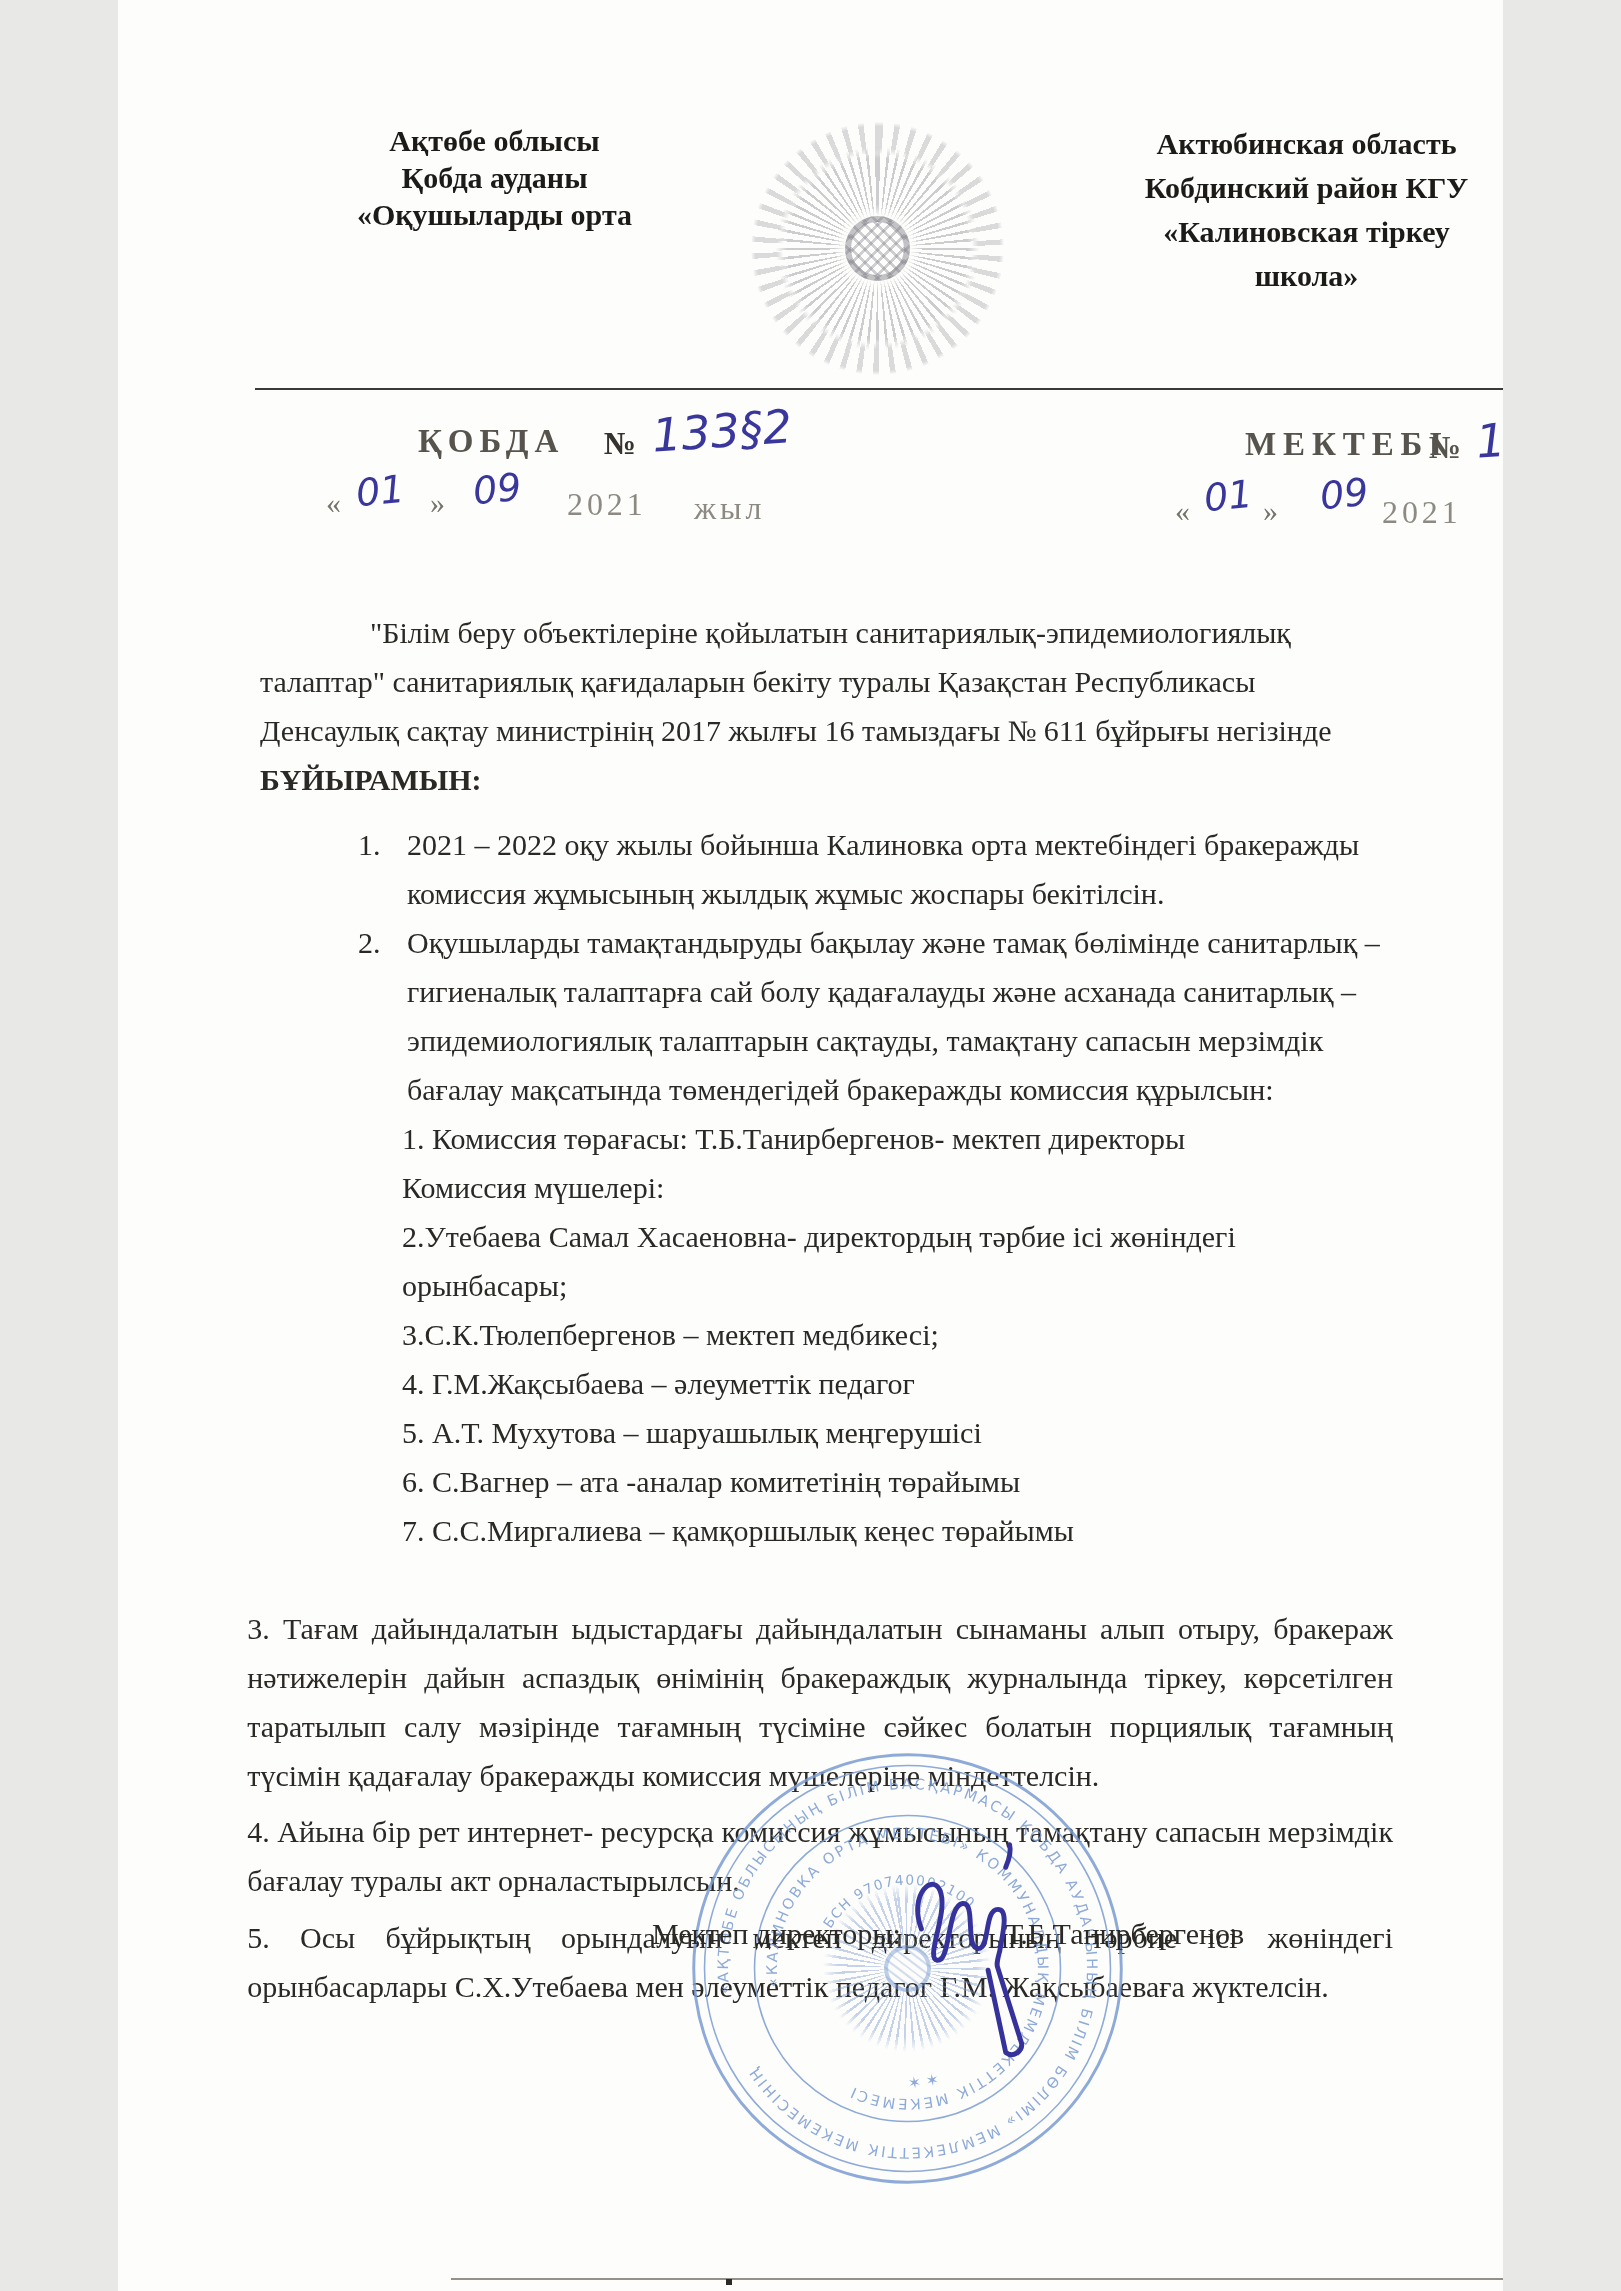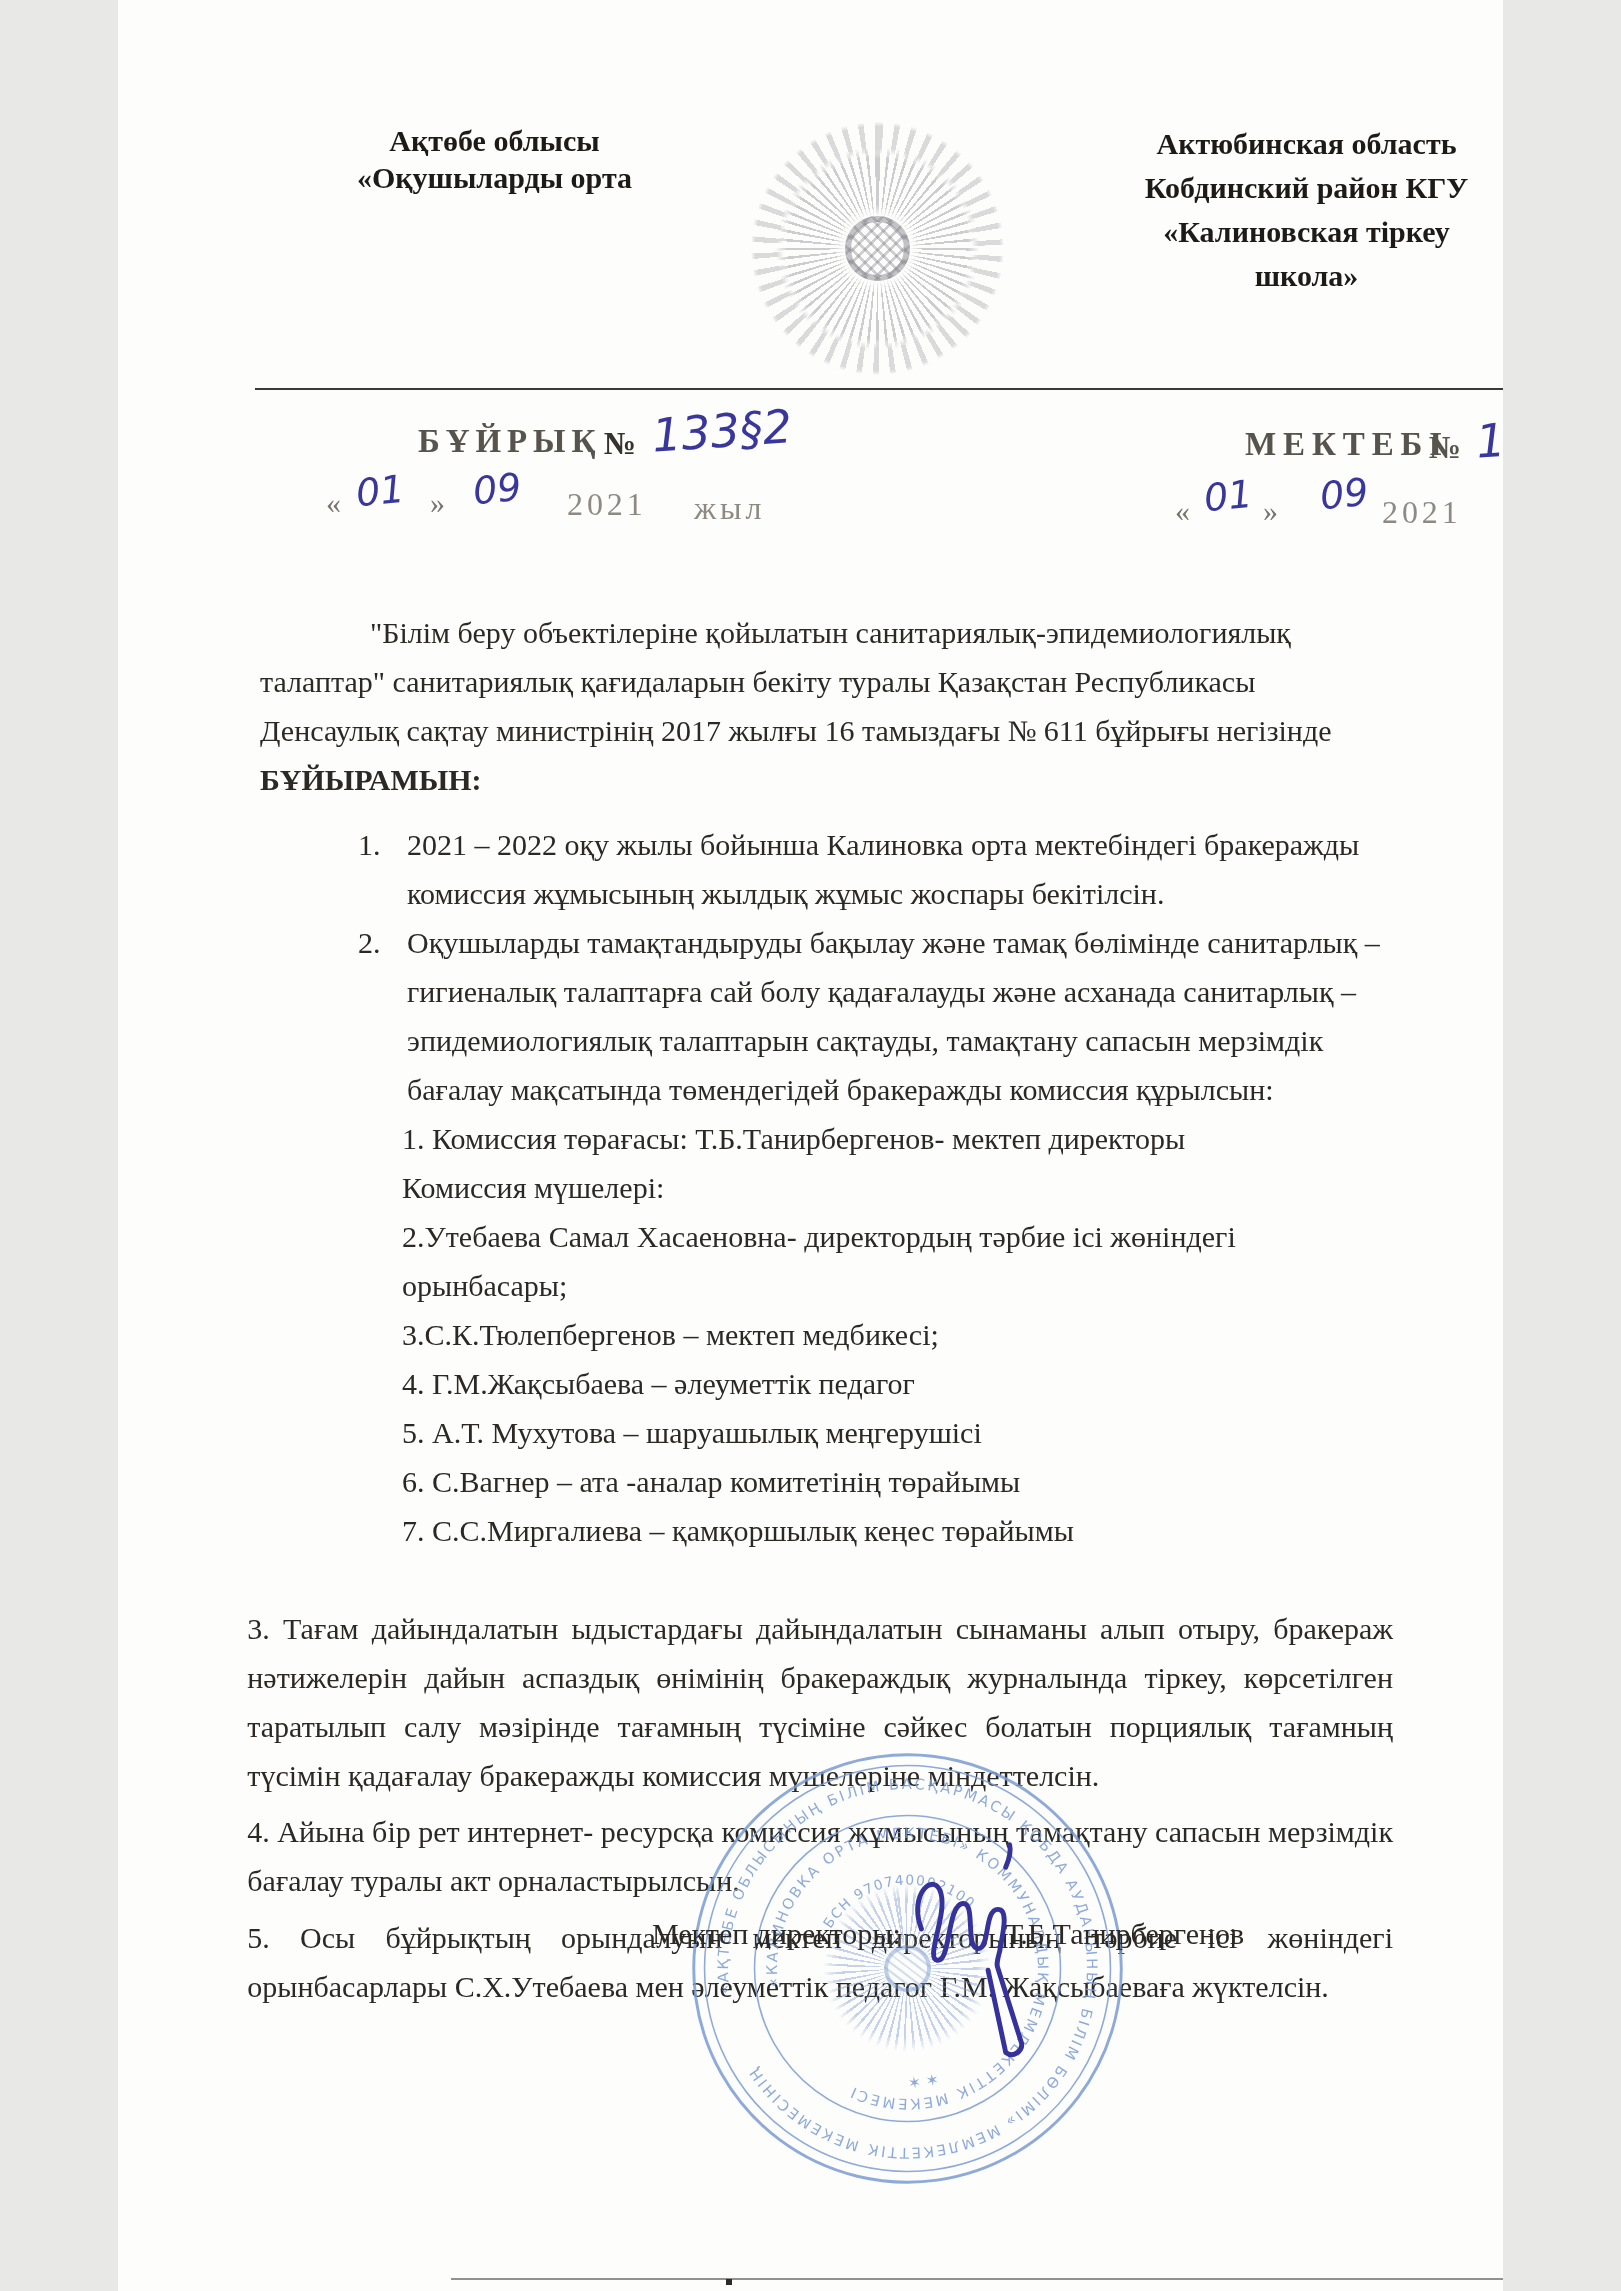--- a/index.html
+++ b/index.html
@@ -78,37 +78,38 @@
   .bottom-rule{position:absolute;left:333px;top:2278px;width:1288px;height:2px;background:#94918c;}
   .bottom-dot{position:absolute;left:608px;top:2279px;width:5.9px;height:5.9px;background:#2c2a27;}
 </style>
 </head>
 <body>
 
 <div class="page">
 
   <div class="org org-kk">
     <div>Ақтөбе облысы</div>
+    <div>Қобда ауданы</div>
     <div>«Оқушыларды орта</div>
   </div>
 
   <div class="emblem">
     <div class="emblem-core"></div>
   </div>
 
   <div class="org org-ru">
     <div>Актюбинская область</div>
     <div>Кобдинский район КГУ</div>
     <div>«Калиновская тіркеу</div>
     <div>школа»</div>
   </div>
 
   <div class="hdr-rule"></div>
 
-  <span class="lbl-faded" style="left:300px;top:423px;font-size:33px;letter-spacing:5.9px;">БҰЙРЫҚ</span>
+  <span class="lbl-faded" style="left:300px;top:423px;font-size:33px;letter-spacing:5.9px;">ҚОБДА</span>
   <span class="no-sign" style="left:486px;top:425px;">№</span>
   <span class="hw hw-num" style="left:534px;top:404px;">133§2</span>
 
   <span class="lbl-faded" style="left:1127px;top:426px;font-size:33px;letter-spacing:6.9px;">МЕКТЕБІ</span>
   <span class="no-sign" style="left:1311px;top:429px;color:#57544e;">№</span>
   <span class="hw hw-num" style="left:1358px;top:410px;">133§2</span>
 
   <span class="q" style="left:208px;top:486px;">«</span>
   <span class="hw hw-day" style="left:238px;top:469px;">01</span>
   <span class="q" style="left:312px;top:486px;">»</span>

